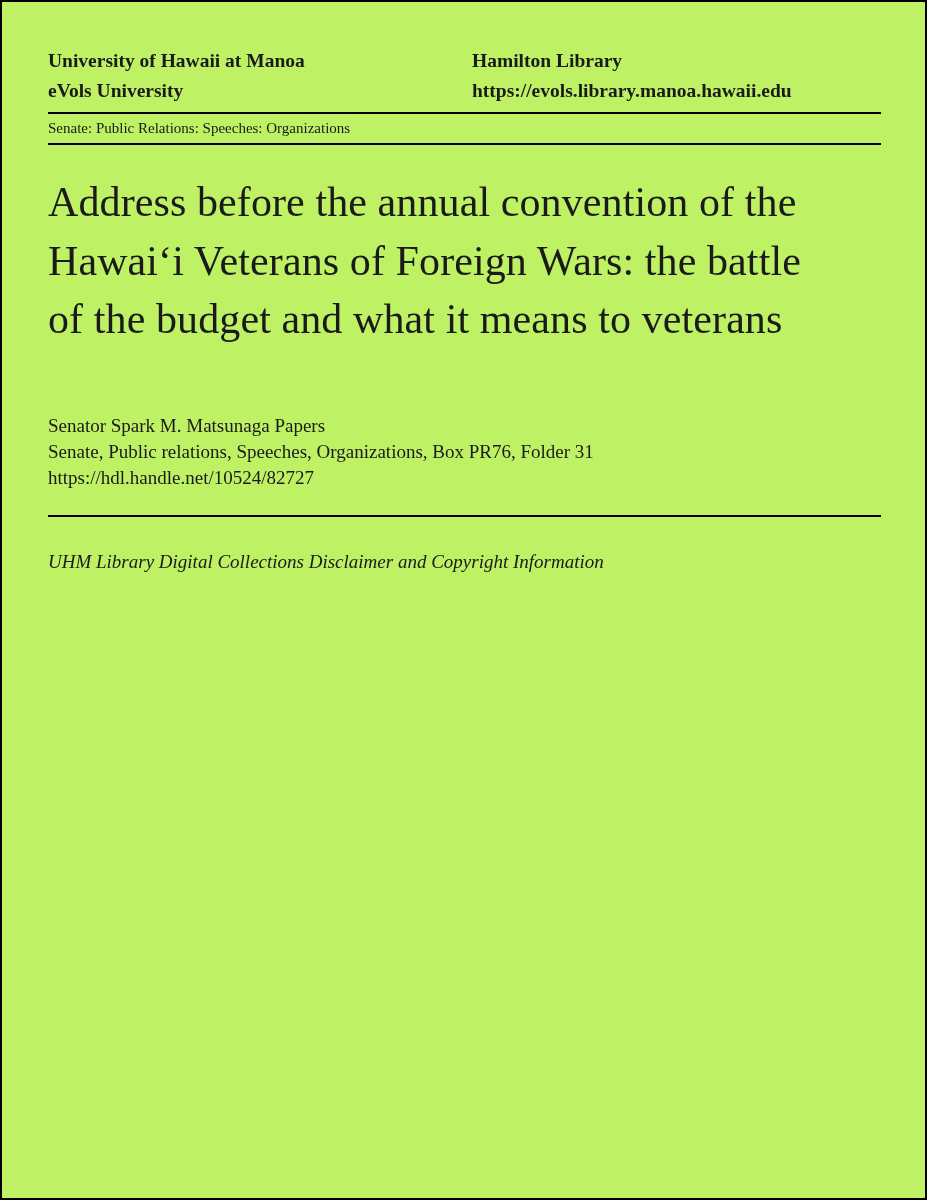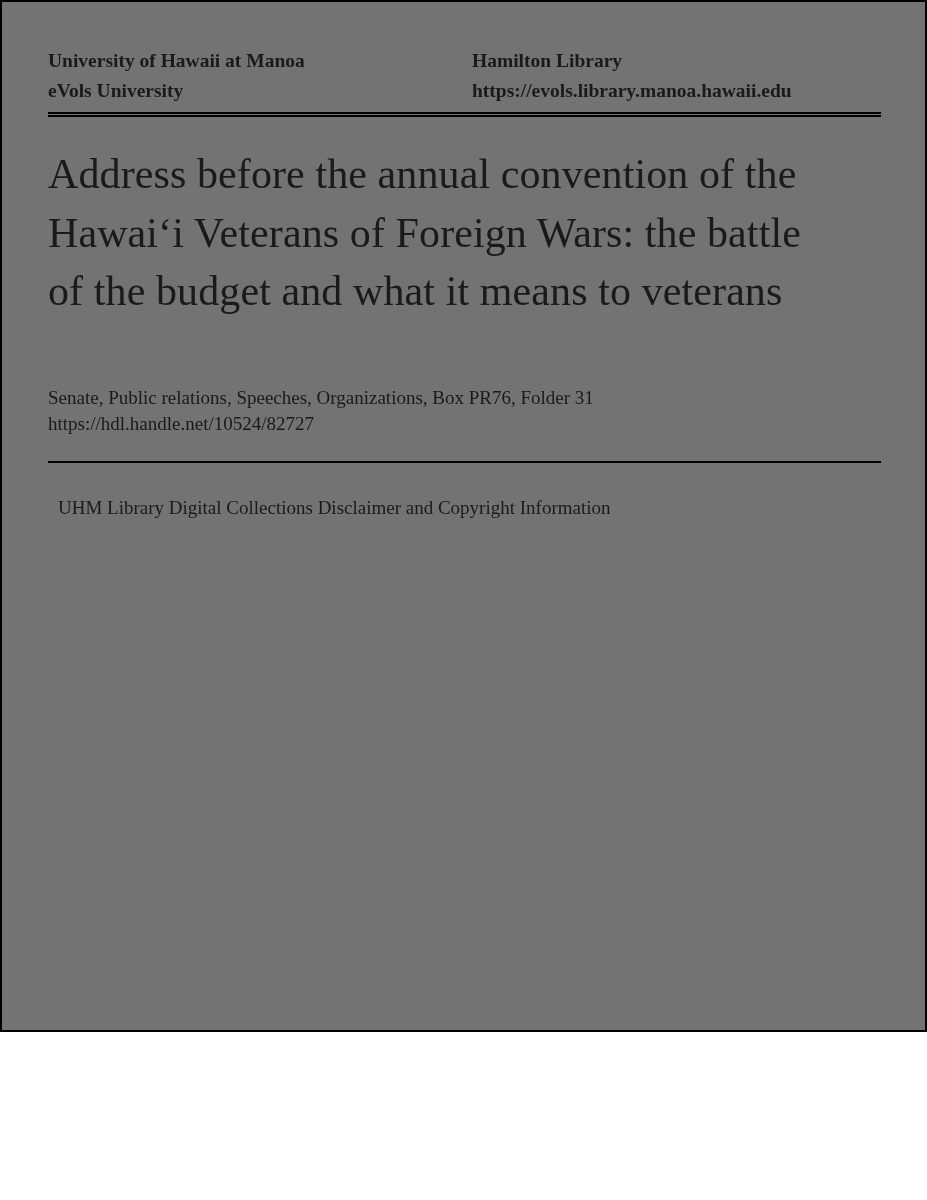--- a/index.html
+++ b/index.html
@@ -10,24 +10,24 @@
     width: 927px;
     height: 1200px;
     background: #ffffff;
     font-family: "Liberation Serif", serif;
     color: #1a1a1a;
     overflow: hidden;
   }
   .page {
     position: relative;
     width: 927px;
-    height: 1032px;
+    height: 1200px;
     box-sizing: border-box;
     border: 2px solid #000000;
-    background: #737373;
+    background: #bef264;
   }
   .content {
     position: absolute;
     left: 46px;
     top: 44px;
     right: 46px;
   }
 
   
   .header-rows {
@@ -91,50 +91,52 @@
   }
   .rights-text {
     margin-top: 16px;
     font-size: 19px;
     line-height: 26px;
   }
   .disclaimer-link {
     margin-top: 32px;
     font-size: 19px;
     line-height: 26px;
+    font-style: italic;
     color: #1a1a1a;
     text-decoration: none;
     display: inline-block;
-    margin-left: 10px;
   }
 </style>
 </head>
 <body>
 
 <div class="page">
   <div class="content">
 
     <div class="header-rows">
       <div class="header-row">
         <div class="col-left hdr-bold">University of Hawaii at Manoa</div>
         <div class="col-right hdr-bold">Hamilton Library</div>
       </div>
       <div class="header-row">
         <div class="col-left hdr-bold">eVols University</div>
         <div class="col-right hdr-bold">https://evols.library.manoa.hawaii.edu</div>
       </div>
       <div class="hdr-rule"></div>
       <div class="header-row">
+        <div class="col-left hdr-small">Senate: Public Relations: Speeches: Organizations</div>
       </div>
       <div class="hdr-rule2"></div>
     </div>
 
     <h1 class="doc-title">Address before the annual convention of the Hawaiʻi Veterans of Foreign Wars: the battle of the budget and what it means to veterans</h1>
 
     <div class="citation">
+      <div>Senator Spark M. Matsunaga Papers</div>
       <div>Senate, Public relations, Speeches, Organizations, Box PR76, Folder 31</div>
       <div>https://hdl.handle.net/10524/82727</div>
     </div>
 
     <div class="rights-rule"></div>
 
 
     <a class="disclaimer-link" href="#">UHM Library Digital Collections Disclaimer and Copyright Information</a>
 
   </div>

